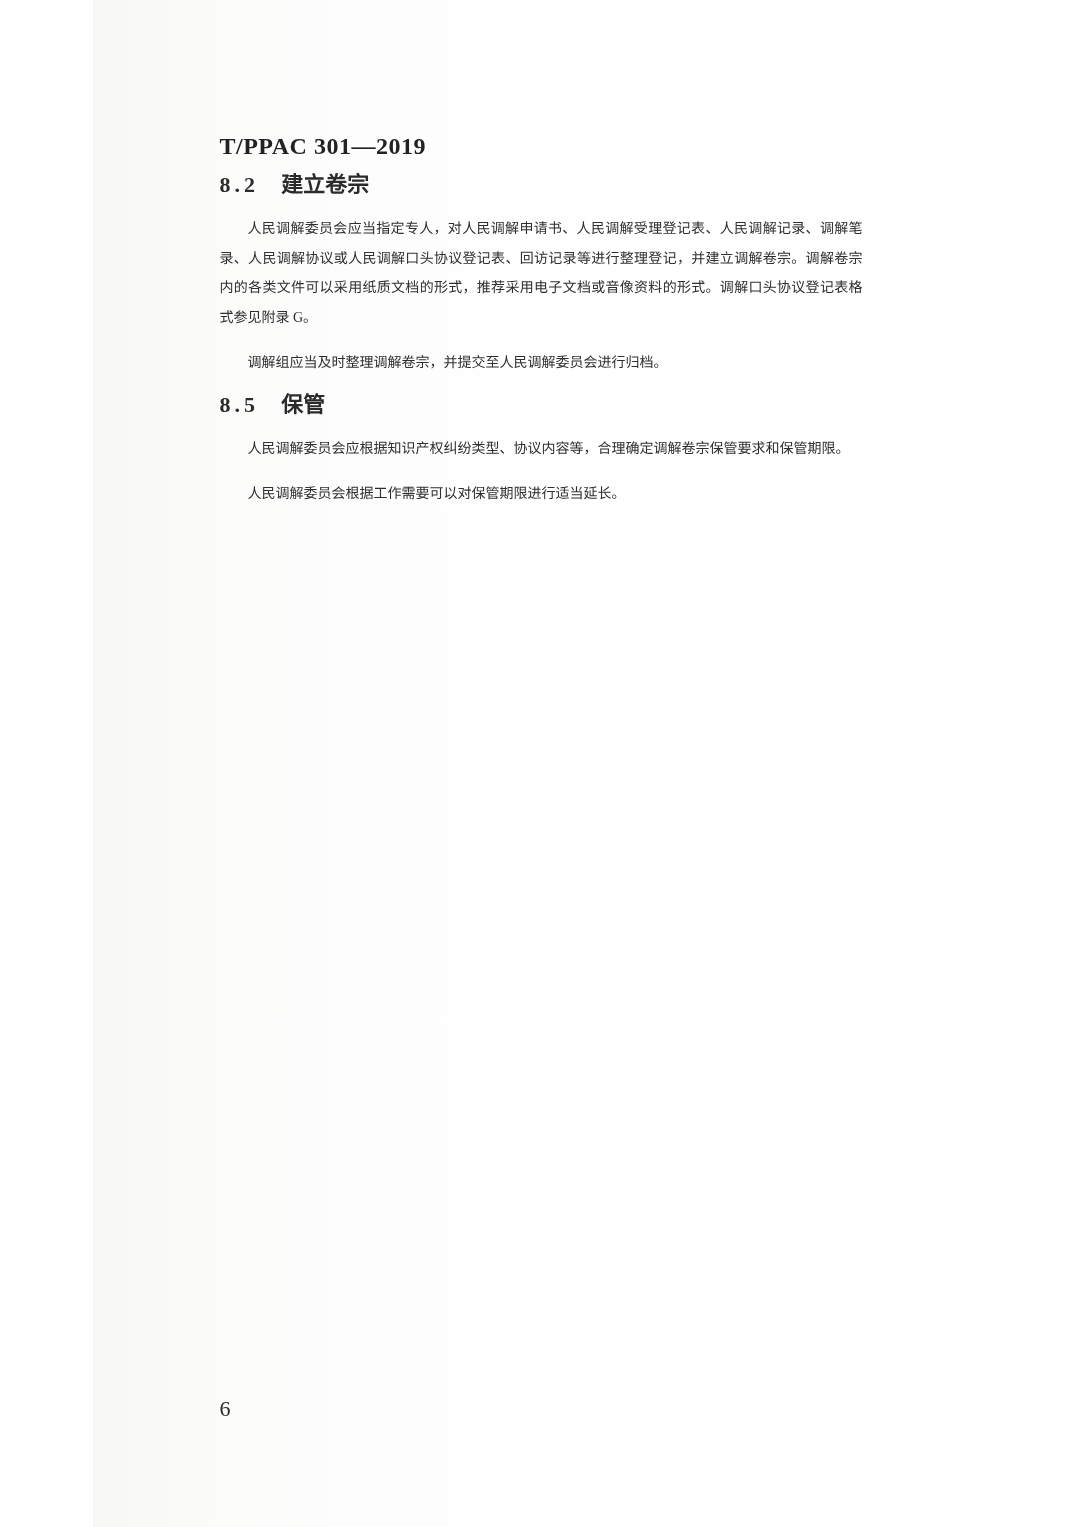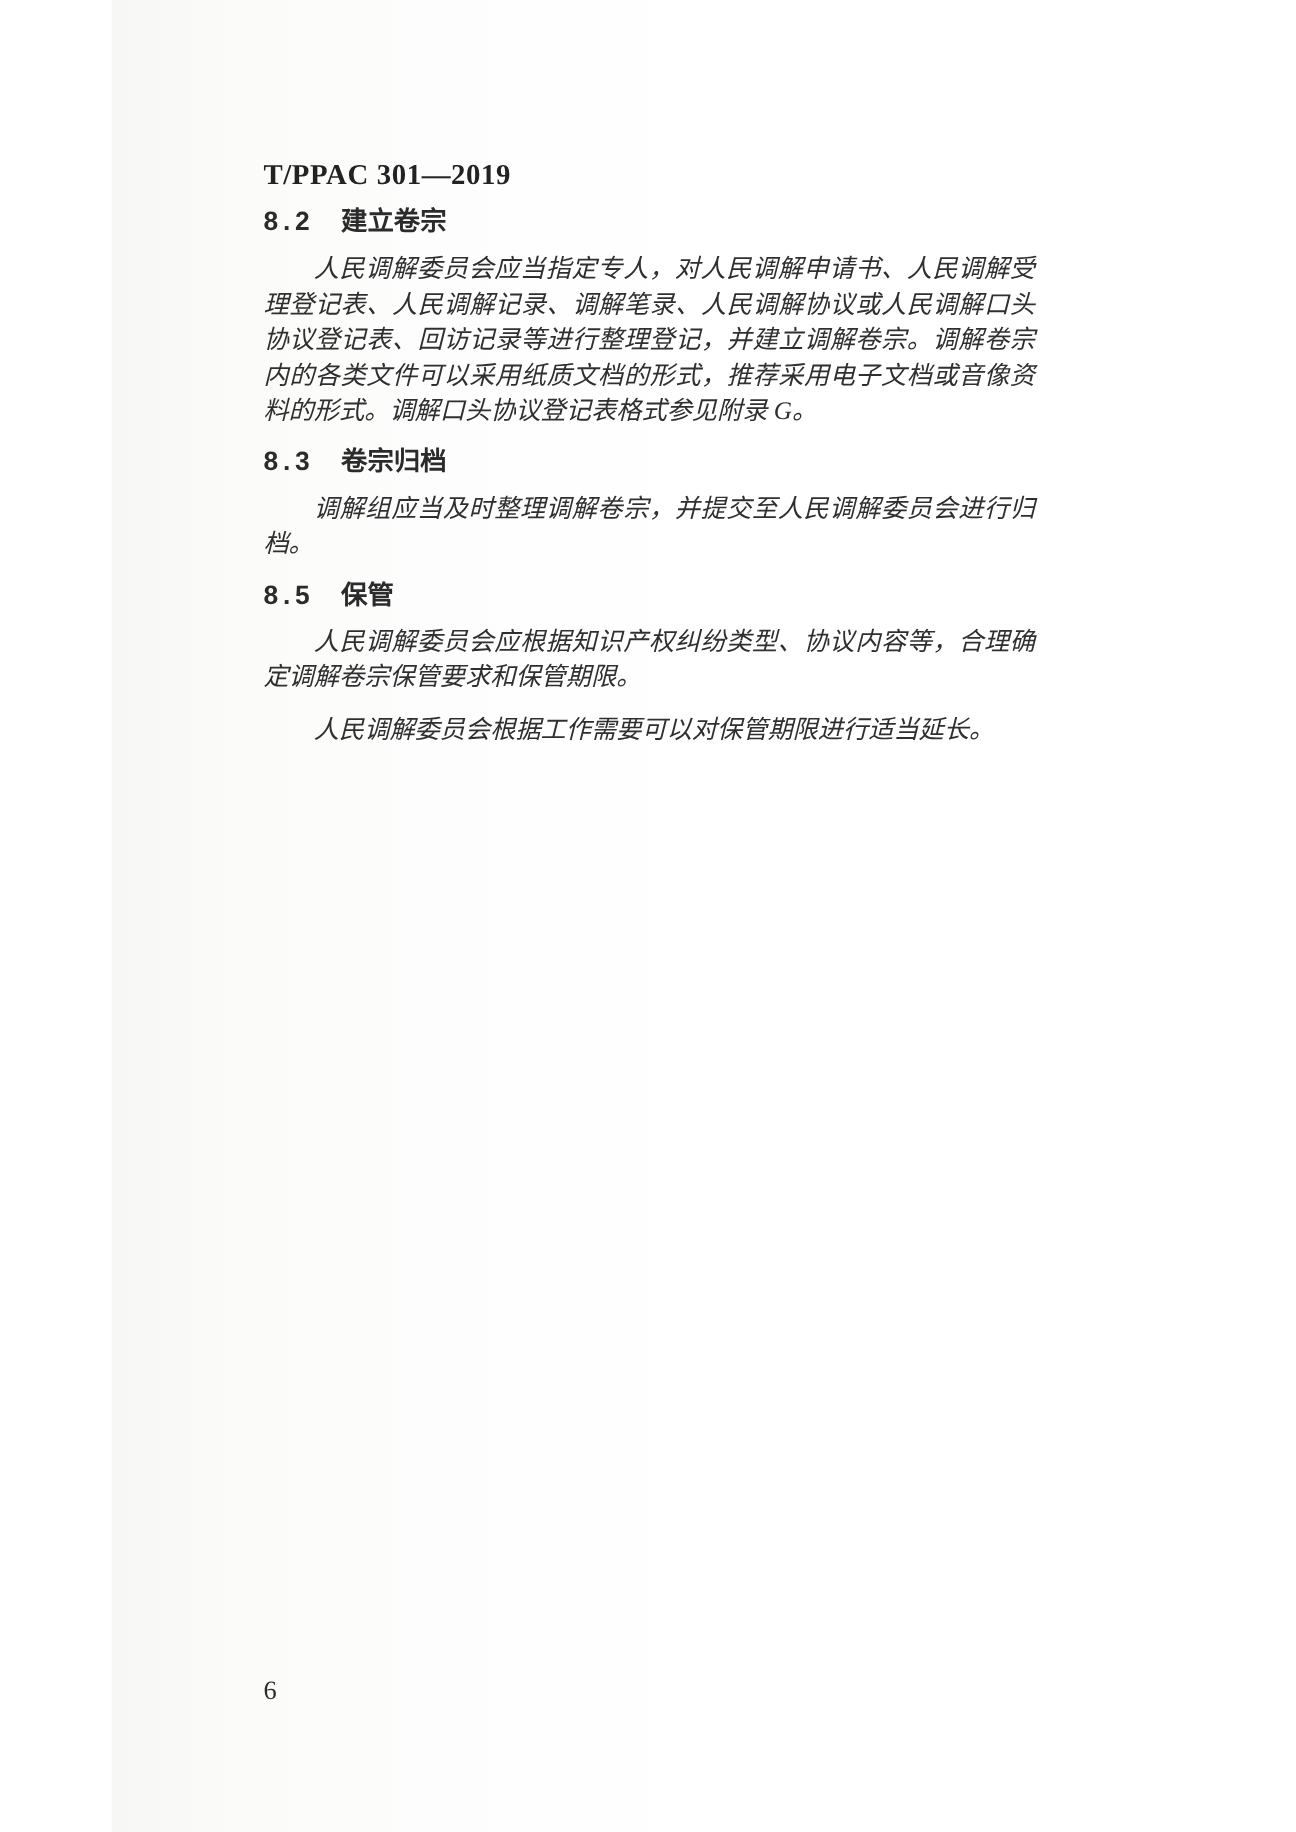--- a/index.html
+++ b/index.html
@@ -33,30 +33,30 @@
     font-weight: bold;
     font-size: 22px;
     line-height: 26px;
     margin: 12px 0;
     color: #2b2b2b;
   }
   h3.sec .sec-num {
     font-weight: 600;
     letter-spacing: 4px;
     margin-right: 16px;
+    font-family: Liberation Serif, serif;
   }
   p.body {
     font-family: "Liberation Serif", "DejaVu Serif", serif;
-    font-size: 21px;
+    font-size: 14px;
     line-height: 29.5px;
-    margin: 4px 0 14px 0;
+    margin: 16px 0 14px 0;
     text-align: justify;
     text-indent: 2em;
     color: #2f2f2f;
-    font-style: italic;
   }
   .page-number {
     position: absolute;
     left: 127px;
     top: 1396px;
     font-family: "Liberation Serif", "DejaVu Serif", serif;
     font-size: 22px;
     line-height: 26px;
     color: #2b2b2b;
   }
@@ -67,24 +67,20 @@
 <div class="page">
 
   <div class="doc-header">T/PPAC 301—2019</div>
 
   <h3 class="sec">
     <span class="sec-num">8.2</span>
     <span class="sec-title">建立卷宗</span>
   </h3>
   <p class="body">人民调解委员会应当指定专人，对人民调解申请书、人民调解受理登记表、人民调解记录、调解笔录、人民调解协议或人民调解口头协议登记表、回访记录等进行整理登记，并建立调解卷宗。调解卷宗内的各类文件可以采用纸质文档的形式，推荐采用电子文档或音像资料的形式。调解口头协议登记表格式参见附录 G。</p>
 
-  <h3 class="sec">
-    <span class="sec-num">8.3</span>
-    <span class="sec-title">卷宗归档</span>
-  </h3>
   <p class="body">调解组应当及时整理调解卷宗，并提交至人民调解委员会进行归档。</p>
 
 
   <h3 class="sec">
     <span class="sec-num">8.5</span>
     <span class="sec-title">保管</span>
   </h3>
   <p class="body">人民调解委员会应根据知识产权纠纷类型、协议内容等，合理确定调解卷宗保管要求和保管期限。</p>
   <p class="body">人民调解委员会根据工作需要可以对保管期限进行适当延长。</p>
 

